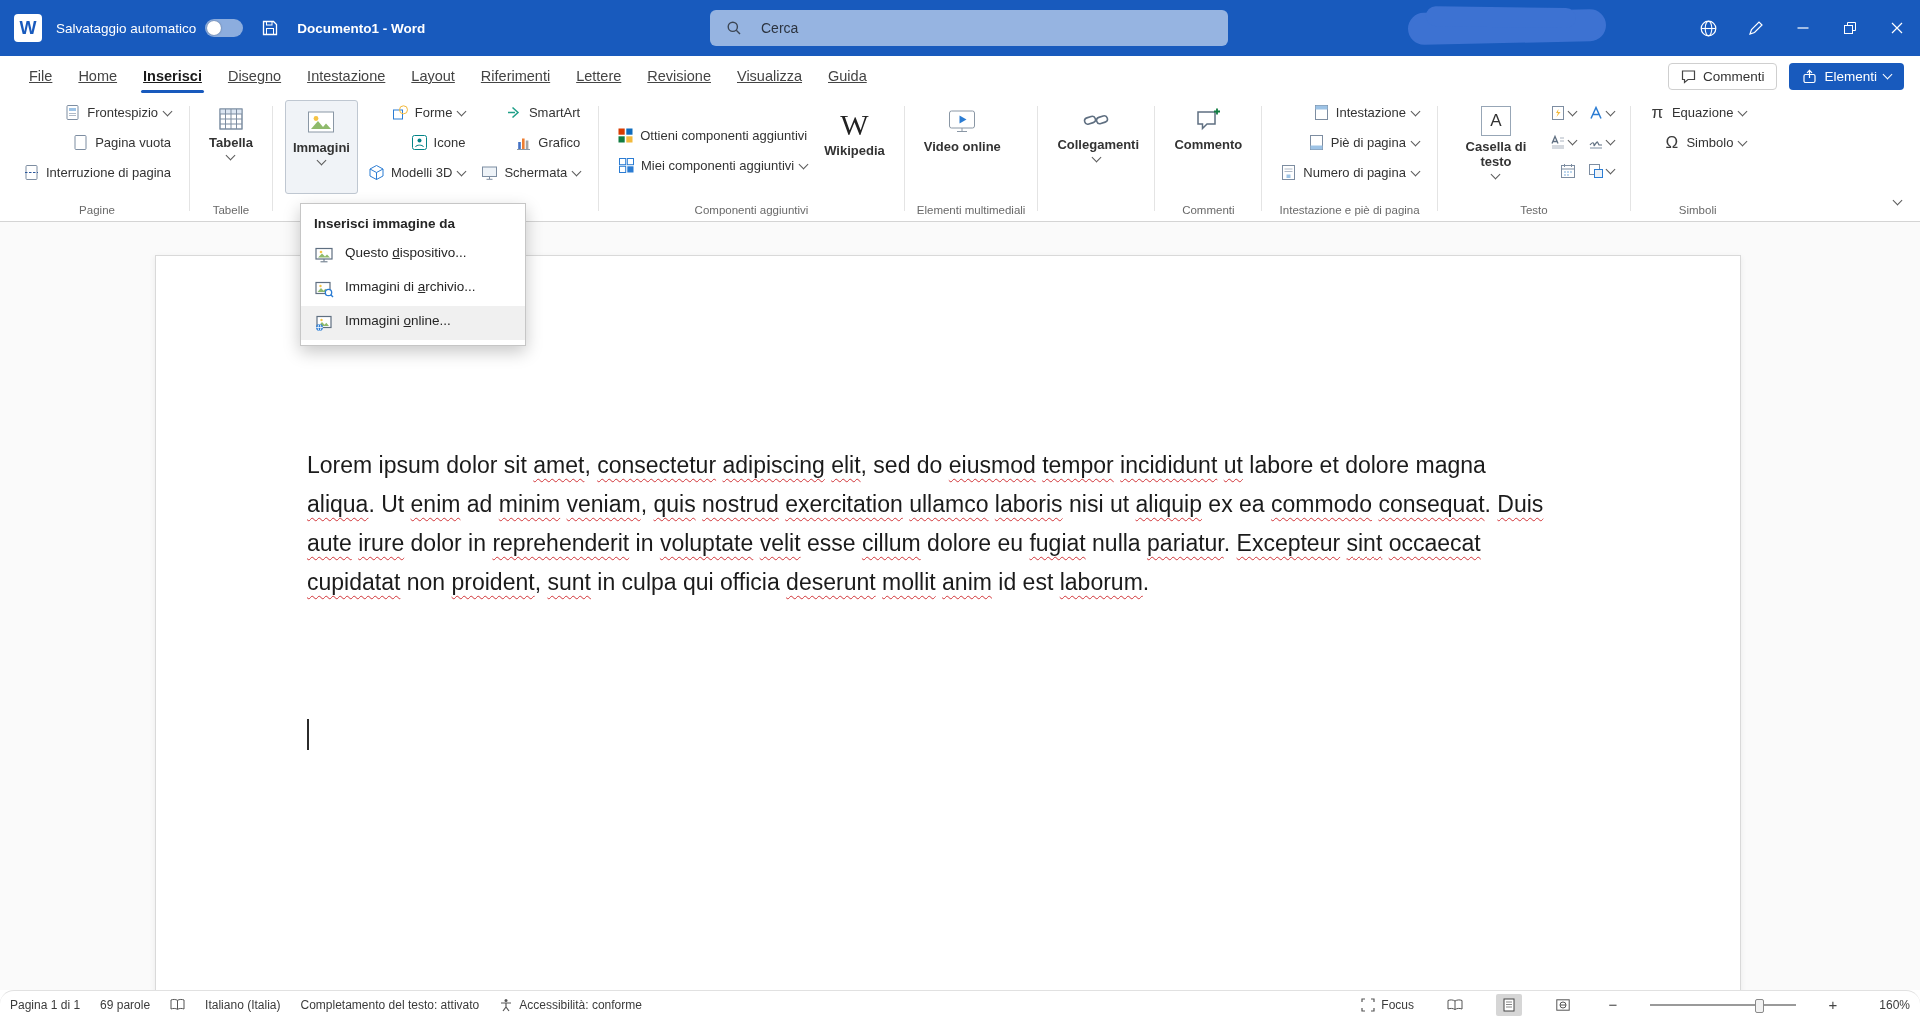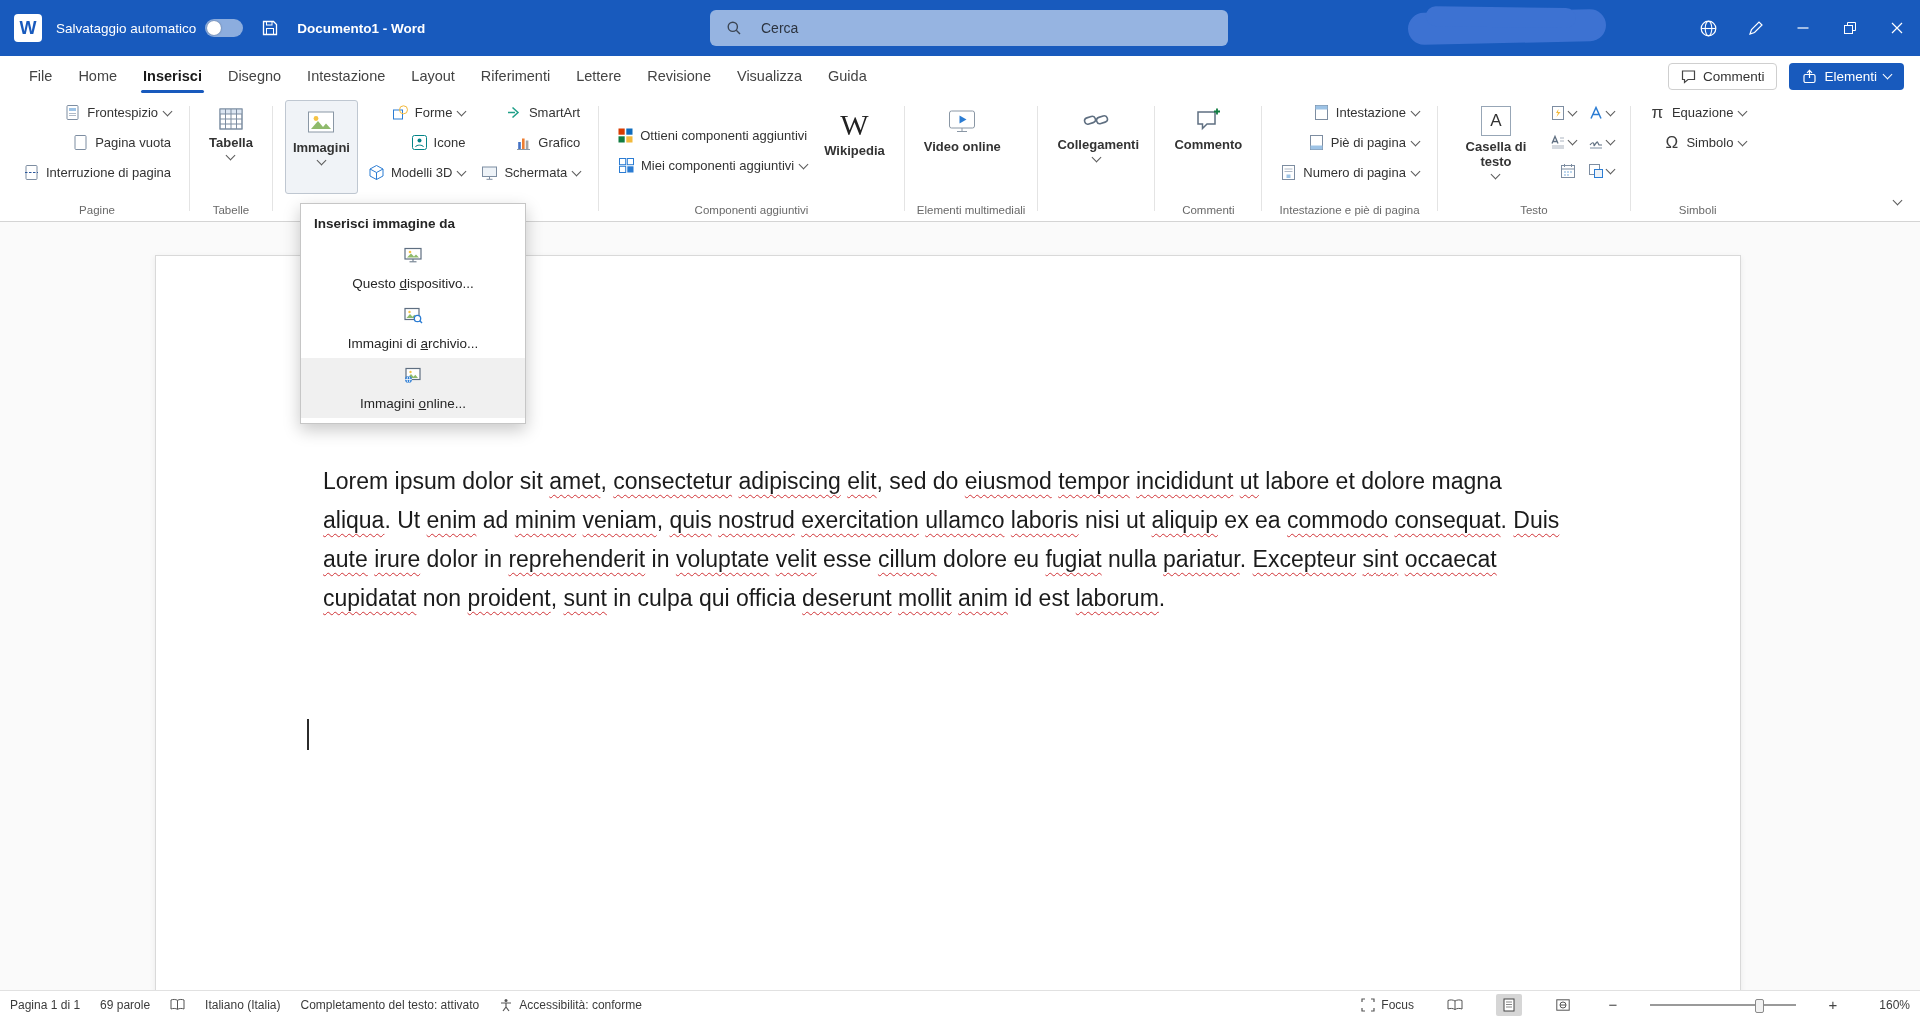--- a/index.html
+++ b/index.html
@@ -16,21 +16,21 @@
   .tb-sicon{display:flex;align-items:center;justify-content:center;padding:4px;}
   .tb-title{font-size:13.5px;white-space:nowrap;font-weight:bold;}
   .search{position:absolute;left:710px;top:10px;width:518px;height:36px;background:rgba(255,255,255,.55);
     border-radius:6px;display:flex;align-items:center;gap:19px;padding-left:16px;color:#2c3440;font-size:14px;box-sizing:border-box;}
   .scribble{position:absolute;left:1408px;top:11px;width:198px;height:32px;background:#3d72d2;border-radius:16px;transform:rotate(-1.2deg);}
   .scribble::after{content:"";position:absolute;left:18px;top:-4px;width:150px;height:20px;background:#3d72d2;border-radius:12px;transform:rotate(2deg);}
   .tb-right{margin-left:auto;display:flex;align-items:stretch;height:100%;}
   .tb-icon{width:47px;display:flex;align-items:center;justify-content:center;}
   
   .tabrow{height:40px;display:flex;align-items:center;background:#fff;padding:0 16px;}
-  .tab{padding:0 13px;font-size:14.5px;color:#444;height:100%;display:flex;align-items:center;position:relative;white-space:nowrap;}
+  .tab{padding:0 13px;font-size:14.5px;color:#444;height:100%;display:flex;align-items:center;position:relative;white-space:nowrap;text-decoration:underline;}
   .tab.active{color:#1a1a1a;font-weight:bold;}
   .tab.active::after{content:"";position:absolute;left:11px;right:11px;bottom:3px;height:3px;border-radius:2px;background:#185abd;}
   .tabrow-right{margin-left:auto;display:flex;gap:12px;align-items:center;}
   .btn-comments{display:flex;gap:7px;align-items:center;border:1px solid #cfcfcf;border-radius:4px;
     padding:5px 12px;font-size:13.5px;color:#333;background:#fff;white-space:nowrap;}
   .btn-share{display:flex;gap:7px;align-items:center;border-radius:4px;padding:6px 13px;font-size:13.5px;
     color:#fff;background:#185abd;white-space:nowrap;}
   
   .ribbon{height:126px;background:#fff;border-bottom:1px solid #d4d4d4;display:flex;align-items:stretch;
     padding:0 6px;position:relative;box-sizing:border-box;}
@@ -51,35 +51,35 @@
   .minibtn{display:flex;align-items:center;gap:3px;padding:3px 4px;border-radius:3px;}
   .big-w{font-family:"Liberation Serif",serif;font-size:30px;line-height:30px;color:#222;}
   .sym{font-size:17px;line-height:17px;color:#3b3b3b;width:17px;text-align:center;}
   .icon-a-box{width:28px;height:28px;border:1px solid #97a6b6;display:flex;align-items:center;justify-content:center;
     font-size:17px;color:#333;background:#fff;}
   .ribbon-collapse{position:absolute;right:14px;bottom:8px;padding:5px;}
   
   .dropdown{position:absolute;left:300px;top:203px;width:224px;background:#fff;border:1px solid #c6c6c6;
     box-shadow:0 6px 16px rgba(0,0,0,.22);z-index:50;padding:3px 0 5px;font-size:13.5px;color:#262626;}
   .dd-title{font-weight:bold;padding:9px 13px 7px;}
-  .dd-item{display:flex;align-items:center;gap:11px;padding:7px 13px;flex-direction:column;}
+  .dd-item{display:flex;gap:11px;padding:7px 13px;}
   .dd-item.hovered{background:#f0f0f0;}
   .akey{text-decoration:underline;}
   
   .canvas{position:absolute;top:222px;left:0;right:0;bottom:28px;background:#fafafa;overflow:hidden;}
   .page{position:absolute;left:155px;top:33px;width:1586px;height:1300px;background:#fff;border:1px solid #d9d9d9;
     box-shadow:0 2px 6px rgba(0,0,0,.07);box-sizing:border-box;}
-  .pagetext{margin:16px;padding:190px 0 0 151px;width:1245px;font-size:23px;line-height:39px;color:#1b1b1b;}
+  .pagetext{margin:0;padding:190px 0 0 151px;width:1245px;font-size:23px;line-height:39px;color:#1b1b1b;}
   .misspelled{text-decoration-line:underline;text-decoration-style:wavy;text-decoration-color:#d13438;
     text-decoration-thickness:1px;text-underline-offset:5px;}
   .caret{position:absolute;left:151px;top:463px;width:2px;height:31px;background:#2b2b2b;animation:blink 1.1s steps(1) infinite;}
   @keyframes blink{50%{opacity:0;}}
   
   .statusbar{position:absolute;left:0;right:0;bottom:0;height:28px;background:#fff;border-top:1px solid #e1e1e1;
-    display:flex;align-items:center;font-size:12px;color:#3b3b3b;padding:12px 10px;gap:20px;box-sizing:border-box;}
+    display:flex;align-items:center;font-size:12px;color:#3b3b3b;padding:12px 10px;gap:20px;box-sizing:border-box;border-radius:14px;}
   .sb-item{display:flex;align-items:center;gap:6px;white-space:nowrap;}
   .sb-right{margin-left:auto;display:flex;align-items:center;gap:28px;}
   .viewbtn{width:26px;height:22px;display:flex;align-items:center;justify-content:center;border-radius:2px;}
   .viewbtn.active{background:#d6d6d6;}
   .zoombtn{width:18px;text-align:center;font-size:15px;color:#444;}
   .ztrack{width:146px;height:2px;background:#9a9a9a;position:relative;}
   .zknob{position:absolute;left:72%;top:-5px;width:7px;height:12px;background:#f2f2f2;border:1px solid #8a8a8a;border-radius:2px;}
   .zoomlabel{width:40px;text-align:right;}
 </style>
 </head>

